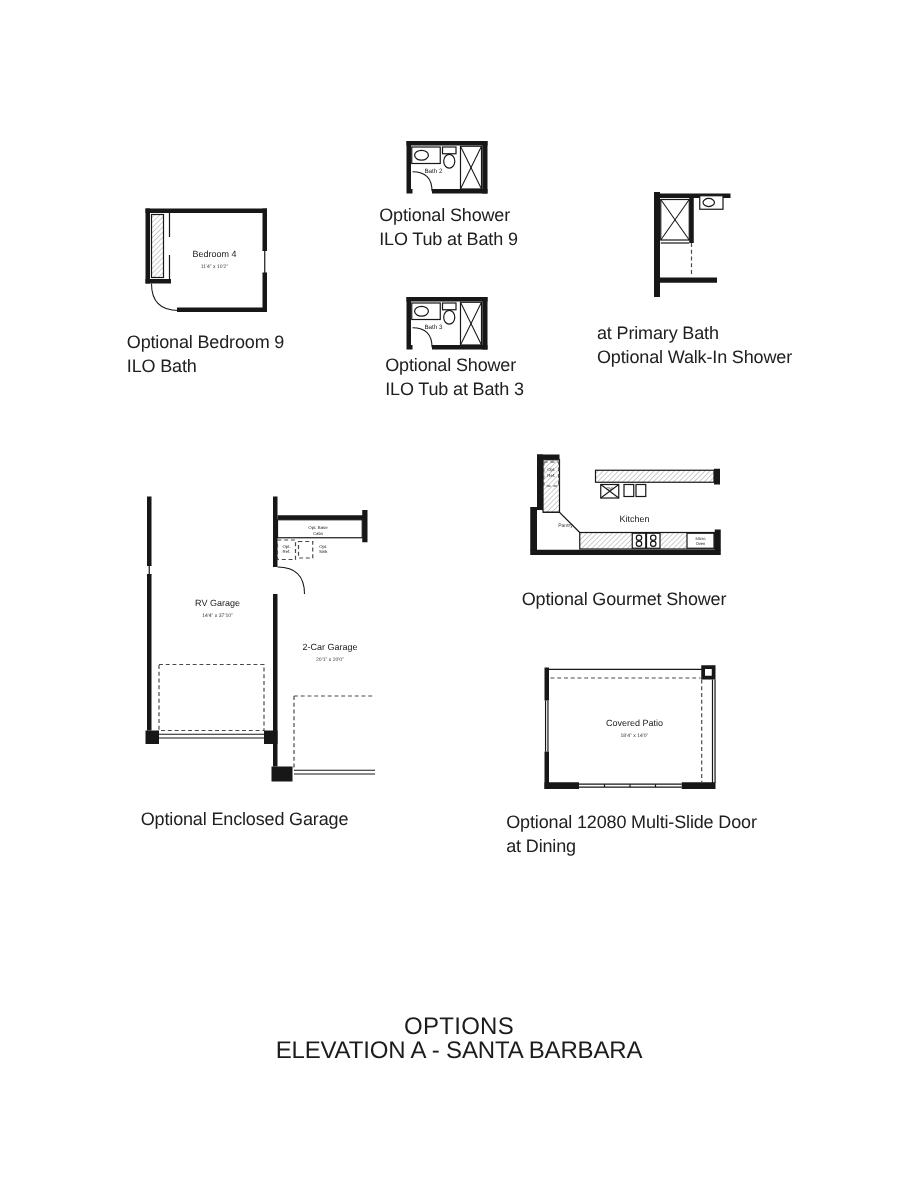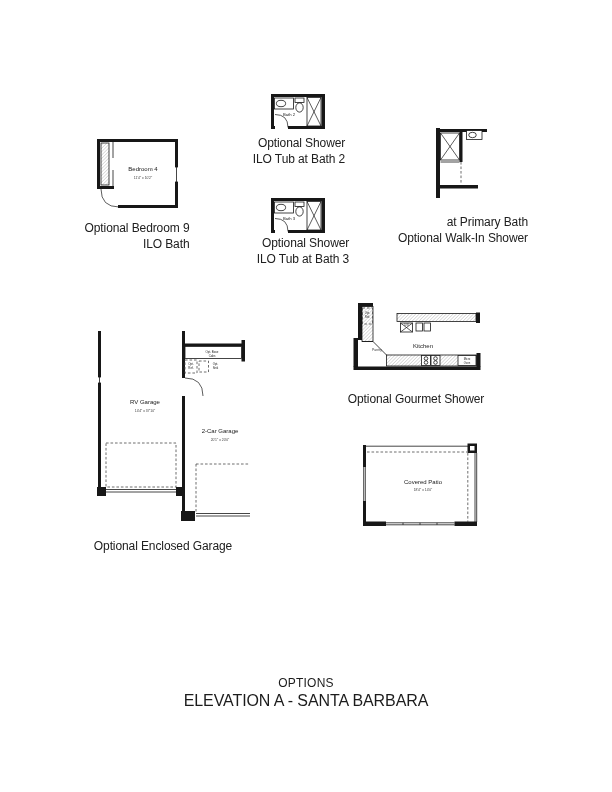--- a/index.html
+++ b/index.html
@@ -4,26 +4,26 @@
 <style>
   * { margin:0; padding:0; box-sizing:border-box; }
   html,body { background:#ffffff; }
   .page {
     position:relative; width:612px; height:792px; background:#fff;
     font-family:"Liberation Sans", sans-serif; color:#202020; overflow:hidden;
   }
   .plan { position:absolute; display:block; }
   .caption {
     position:absolute; transform:translateX(-50%);
-    text-align:right; font-size:12px; line-height:16px;
+    text-align:left; font-size:12px; line-height:16px;
     letter-spacing:-0.1px; color:#202020; white-space:nowrap;
   }
   .footer-title {
     position:absolute; transform:translateX(-50%);
-    font-size:12px; letter-spacing:0.2px; color:#1c1c1c; white-space:nowrap;
+    font-size:16px; letter-spacing:0.2px; color:#1c1c1c; white-space:nowrap;
   }
   .footer-sub {
     position:absolute; transform:translateX(-50%);
     font-size:16px; letter-spacing:-0.1px; color:#1c1c1c; white-space:nowrap;
   }
   
   svg text { font-family:"Liberation Sans", sans-serif; fill:#1a1a1a; }
   .w   { fill:#171717; stroke:none; }                                  
   .tl  { stroke:#171717; stroke-width:0.8; fill:none; }                
   .tn  { stroke:#171717; stroke-width:0.8; fill:#ffffff; }             
@@ -97,21 +97,21 @@
     </g>
     <g>
       <rect class="tn" x="27" y="14" width="9" height="4.5"></rect>
       <ellipse class="tn" cx="31.5" cy="23.5" rx="3.7" ry="4.6"></ellipse>
     </g>
     <path class="arc" d="M 7 30.5 Q 20 30.5 20 43.5"></path>
     <text class="t4" x="21" y="31.5" text-anchor="middle">Bath 2</text>
   </svg>
   <div class="caption" style="left:299px;top:135px">
     <div>Optional Shower</div>
-    <div>ILO Tub at Bath 2</div>
+    <div>ILO Tub at Bath 9</div>
   </div>
 
   <svg class="plan" style="left:268px;top:188px" width="62" height="50" viewBox="0 0 62 50">
     <g>
       <rect class="w" x="3" y="10" width="54" height="3"></rect>
       <rect class="w" x="3" y="10" width="3" height="32"></rect>
       <rect class="w" x="3" y="42" width="4" height="3"></rect>
       <rect class="w" x="20" y="42" width="37" height="3"></rect>
       <rect class="w" x="53.5" y="10" width="3.5" height="35"></rect>
     </g>
@@ -286,17 +286,21 @@
     <g>
       <line class="tl" x1="28" y1="86.8" x2="96.5" y2="86.8"></line>
       <line class="tl" x1="28" y1="88.8" x2="96.5" y2="88.8"></line>
       <line class="tl" x1="45" y1="86.8" x2="45" y2="88.8"></line>
       <line class="tl" x1="62" y1="86.8" x2="62" y2="88.8"></line>
       <line class="tl" x1="79" y1="86.8" x2="79" y2="88.8"></line>
     </g>
     <text class="t6" x="65" y="48" text-anchor="middle">Covered Patio</text>
     <text class="t3" x="65" y="55" text-anchor="middle">18'4" x 14'0"</text>
   </svg>
+  <div class="caption" style="left:421px;top:540px">
+    <div>Optional 12080 Multi-Slide Door</div>
+    <div>at Dining</div>
+  </div>
 
   <div class="footer-title" style="left:306px;top:676px">OPTIONS</div>
   <div class="footer-sub" style="left:306px;top:692px">ELEVATION A - SANTA BARBARA</div>
 
 </div>
 
 </body></html>

